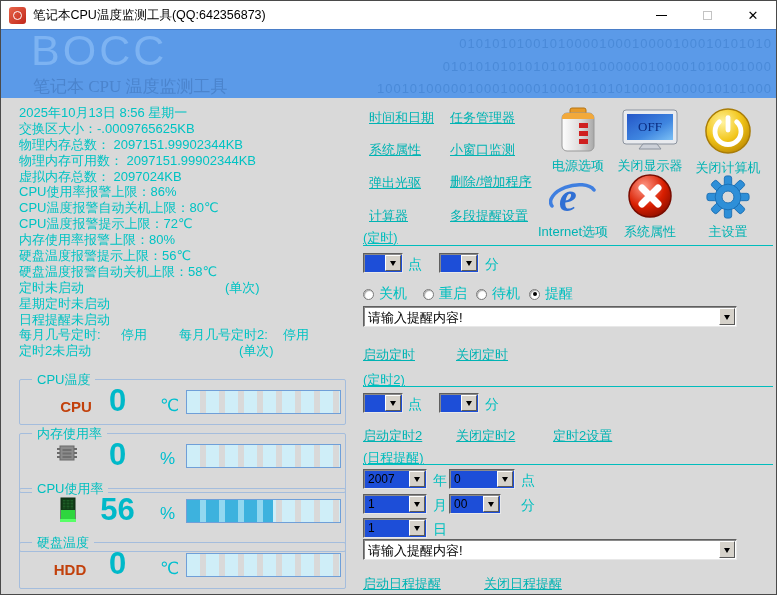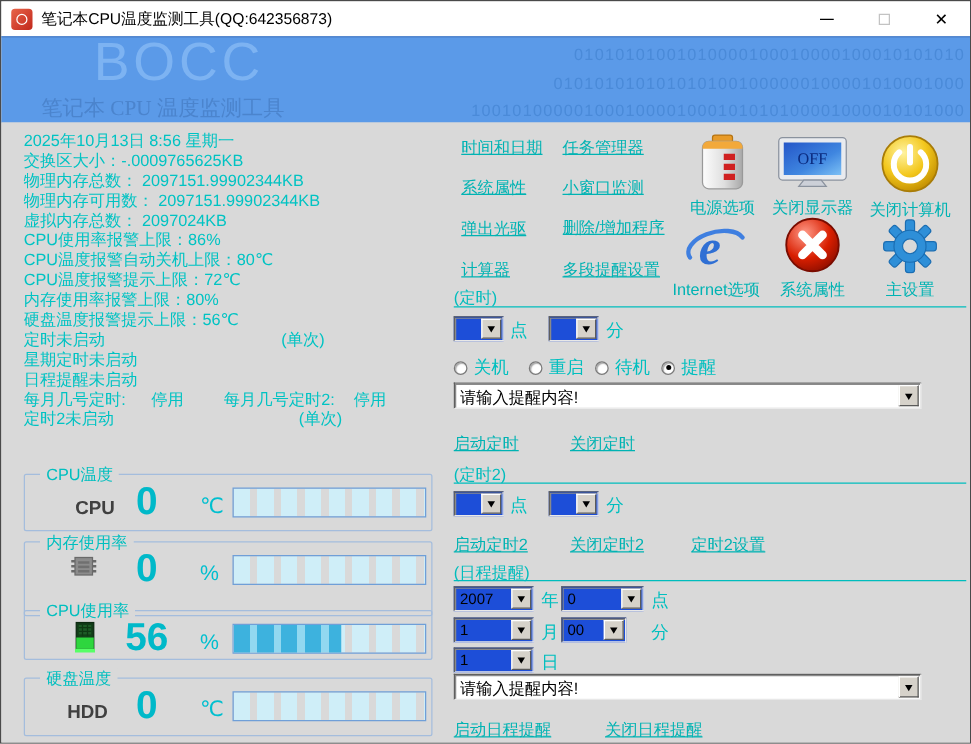--- a/index.html
+++ b/index.html
@@ -15,48 +15,48 @@
     border:1.5px solid #fff; border-radius:50%; }
   .title-text { margin-left:7px; color:#000; font-size:12.5px; white-space:nowrap; }
   .win-controls { position:absolute; right:0; top:0; height:28px; display:flex; }
   .win-btn { width:46px; height:28px; display:flex; align-items:center; justify-content:center; cursor:pointer; }
   .min-glyph { width:11px; height:1px; background:#000; display:block; }
   .max-glyph { width:9px; height:9px; border:1px solid #c3c3c3; display:block; }
   .close-glyph { font-size:13px; color:#000; line-height:1; }
 
   
   .banner { position:relative; height:69px; background:#5b9ae8; border-top:1px solid #4a7ec8; overflow:hidden; }
-  .logo { position:absolute; left:30px; top:-4px; font-size:43px; letter-spacing:3px; color:#7db3f2; font-weight:normal;margin-left:44px; }
+  .logo { position:absolute; left:30px; top:-4px; font-size:43px; letter-spacing:3px; color:#7db3f2; font-weight:normal; }
   .banner-sub { position:absolute; left:32px; top:45px; font-size:17px; color:#4b84cd; font-family:"Liberation Serif","DejaVu Serif",serif; }
   .binary { position:absolute; right:4px; top:3px; text-align:right; color:#4a8ad8; font-size:13px; letter-spacing:1px; line-height:22.5px; white-space:nowrap; }
 
   
   .main { position:relative; height:497px; background:#d9d9d9; }
 
   
   .info { position:absolute; left:18px; top:7px; color:#00c3c3; font-size:13px; width:340px; }
   .iline { position:relative; height:15.9px; line-height:15.9px; white-space:nowrap; }
   .inote { position:absolute; top:0; }
 
   
   .gauge { position:absolute; left:18px; width:327px; border:1px solid #a4bddd; border-radius:2px; }
   .gauge-label { position:absolute; top:-8px; left:12px; background:#d9d9d9; padding:0 5px; color:#00bfbf; font-size:13px; line-height:15px; }
-  .gauge-name { position:absolute; left:26px; top:18px; width:60px; text-align:center; color:#404040; font-weight:bold; font-size:15px; }
+  .gauge-name { position:absolute; left:26px; top:18px; width:60px; text-align:center; color:#c2410c; font-weight:bold; font-size:15px; }
   .gauge-ico { position:absolute; left:36px; top:9px; }
   .gauge-value { position:absolute; left:55px; top:1px; width:85px; text-align:center; color:#00b9c9; font-weight:bold; font-size:31px; line-height:40px; }
   .gauge-unit { position:absolute; left:140px; top:15px; color:#00bfcf; font-size:17px; }
   .bar { position:absolute; left:166px; top:10px; width:155px; height:24px; border:1px solid #6f9fd8;
     background:repeating-linear-gradient(90deg,#cfeef8 0 13px,#d9d9d9 13px 19px); }
   .bar-fill { position:absolute; left:0; top:0; bottom:0;
     background:repeating-linear-gradient(90deg,#3db2de 0 13px,#92d8f0 13px 19px); }
 
   
   .lnk { position:absolute; color:#00b3b3; text-decoration:underline; font-size:13px; white-space:nowrap; cursor:pointer; }
   .clip-link { display:inline-block; width:90px; height:19px; overflow:hidden; line-height:16px; }
-  .sec-h { position:absolute; color:#00bdbd; font-size:13px; }
+  .sec-h { position:absolute; color:#00bdbd; font-size:13px;text-decoration:underline; }
   .rule { position:absolute; left:362px; width:410px; height:1px; background:#00bdbd; }
   .plain-lab { position:absolute; color:#00bfbf; font-size:14px; }
 
   .tool-cell { position:absolute; width:80px; text-align:center; cursor:pointer; }
   .tool-cell .tlabel { display:block; margin-top:1px; color:#00b3b3; font-size:13px; white-space:nowrap; }
 
   .dd { position:absolute; height:20px; background:#1d4ed8; border:1px solid; border-color:#5f5f5f #e8e8e8 #e8e8e8 #5f5f5f;
     box-shadow:inset 1px 1px 0 #8a8a8a; display:flex; }
   .dd-val { flex:1; padding:2px 3px 0 4px; font-size:12px; color:#000; overflow:hidden; white-space:nowrap; }
   .dd-btn { width:16px; margin:1px; background:#d6d2ca; border:1px solid; border-color:#fff #5a5a5a #5a5a5a #fff;
@@ -112,20 +112,21 @@
       <div class="iline">2025年10月13日 8:56 星期一</div>
       <div class="iline">交换区大小：-.0009765625KB</div>
       <div class="iline">物理内存总数： 2097151.99902344KB</div>
       <div class="iline">物理内存可用数： 2097151.99902344KB</div>
       <div class="iline">虚拟内存总数： 2097024KB</div>
       <div class="iline">CPU使用率报警上限：86%</div>
       <div class="iline">CPU温度报警自动关机上限：80℃</div>
       <div class="iline">CPU温度报警提示上限：72℃</div>
       <div class="iline">内存使用率报警上限：80%</div>
       <div class="iline">硬盘温度报警提示上限：56℃</div>
+      <div class="iline">硬盘温度报警自动关机上限：58℃</div>
       <div class="iline">
         <span>定时未启动</span>
         <span class="inote" style="left:206px">(单次)</span>
       </div>
       <div class="iline">星期定时未启动</div>
       <div class="iline">日程提醒未启动</div>
       <div class="iline">
         <span>每月几号定时:</span>
         <span class="inote" style="left:102px">停用</span>
         <span class="inote" style="left:160px">每月几号定时2:</span>
@@ -163,21 +164,21 @@
             <rect x="18" y="13" width="3" height="2" fill="#6a6a6a"></rect>
         </svg>
       </span>
       <span class="gauge-value">0</span>
       <span class="gauge-unit">%</span>
       <div class="bar">
           <div class="bar-fill" style="width: 0%;"></div>
         </div>
     </div>
 
-    <div class="gauge" style="top:390px;height:40px">
+    <div class="gauge" style="top:390px;height:64px">
       <span class="gauge-label">CPU使用率</span>
       <span class="gauge-ico" style="top:8px;left:38px">
         <svg width="20" height="28" viewBox="0 0 20 28">
           <rect x="3" y="1" width="14" height="21" fill="#123c18" stroke="#0c2a10"></rect>
           <rect x="3" y="13" width="14" height="9" fill="#2ed63e"></rect>
           <rect x="5" y="3" width="10" height="9" fill="#1d5c26"></rect>
           <path d="M5 5 h10 M5 8 h10 M5 11 h10 M8 3 v9 M12 3 v9" stroke="#0f3a14" stroke-width="1"></path>
           <rect x="2" y="22" width="16" height="3" fill="#57ff66"></rect>
         </svg>
       </span>

